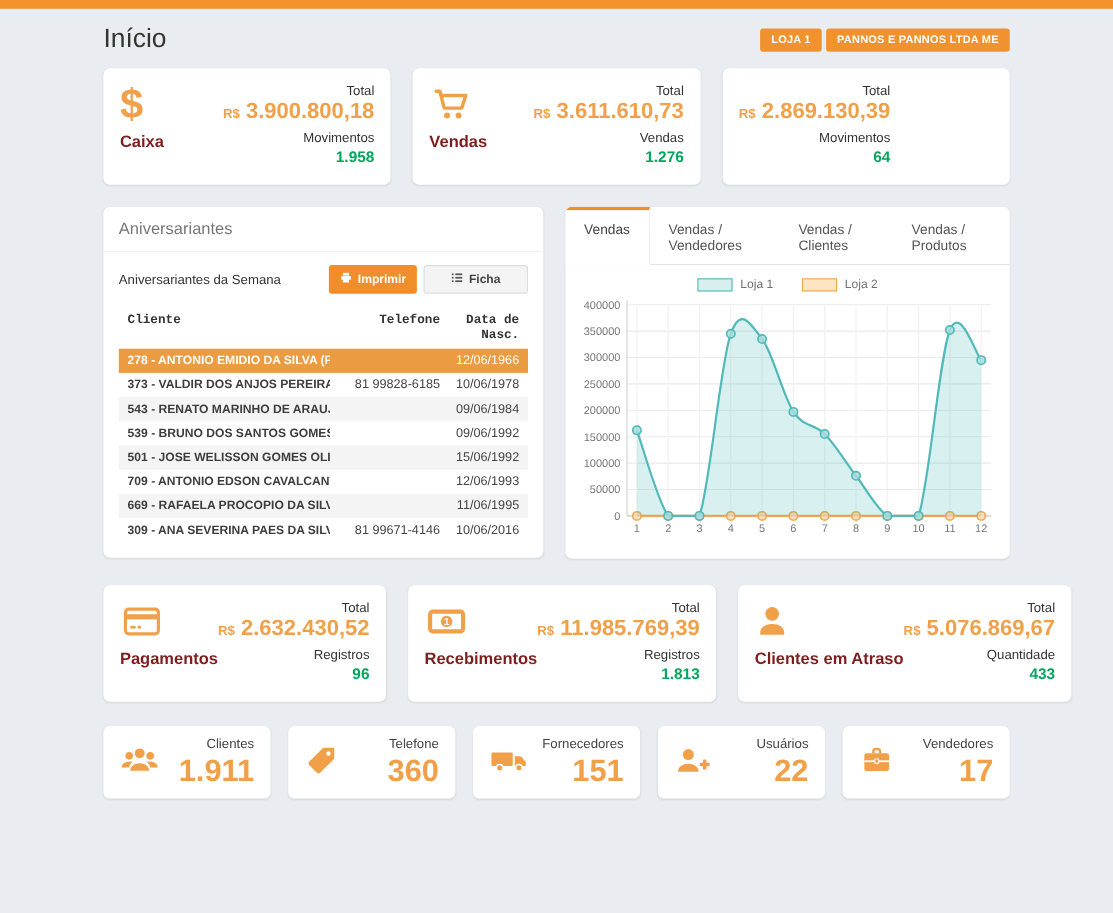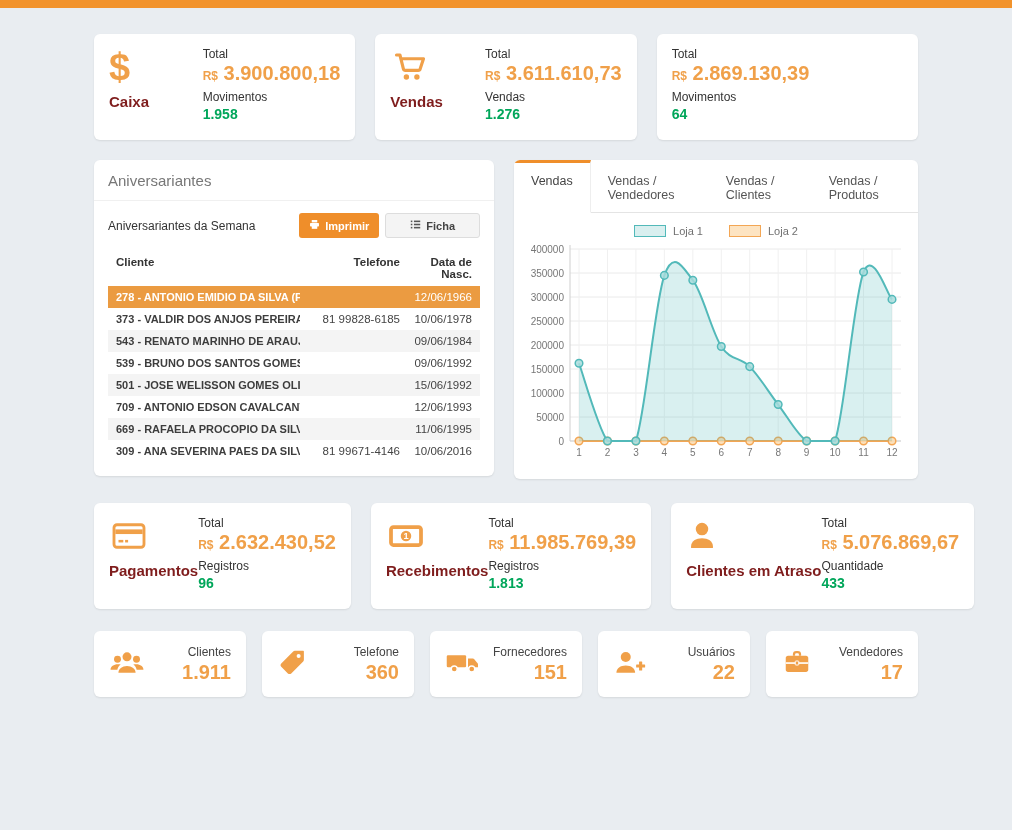--- a/index.html
+++ b/index.html
@@ -15,37 +15,37 @@
   .date-text{font-size:13px;color:#3a3a3a;}
   .month-wrap{font-size:11px;color:#333;display:flex;align-items:center;gap:5px;}
   .month-wrap select{font-size:11px;width:124px;height:19px;border:1px solid #555;background:#fff;font-family:inherit;}
   .cards-row{display:flex;gap:20px;margin-top:12px;}
   .card{background:#fff;border-radius:6px;box-shadow:0 1px 2px rgba(0,0,0,.09);}
   .stat-card{flex:1;height:106px;padding:13px 15px 10px;display:flex;justify-content:space-between;}
   .stat-left{display:flex;flex-direction:column;}
   .stat-icon{color:#f0a049;height:40px;display:flex;align-items:center;}
   .dollar-glyph{font-size:38px;font-weight:800;color:#f0a049;line-height:40px;}
   .stat-label{font-size:15px;font-weight:bold;color:#7f1d1d;margin-top:6px;white-space:nowrap;}
-  .stat-right{text-align:left;}
+  .stat-right{text-align:right;}
   .stat-total-label{font-size:12px;color:#333;}
   .stat-value{color:#f0a049;font-weight:bold;font-size:20px;margin-top:1px;white-space:nowrap;}
   .stat-value .cur{font-size:12px;}
   .stat-sub-label{font-size:12px;color:#333;margin-top:5px;}
   .stat-sub-value{font-size:14px;font-weight:bold;color:#00a65a;margin-top:2px;}
   .middle-row{display:flex;gap:20px;margin-top:20px;align-items:flex-start;}
   .bday-panel{width:400px;}
   .panel-header{padding:12px 14px 11px;font-size:15px;color:#777;border-bottom:1px solid #f0f0f0;}
   .bday-body{padding:12px 14px 14px;}
   .bday-top{display:flex;justify-content:space-between;align-items:center;}
   .bday-subtitle{font-size:12px;color:#333;}
   .bday-buttons{display:flex;gap:6px;}
   .btn-imprimir{background:#ef8e2a;color:#fff;font-size:11px;font-weight:bold;padding:5px 10px;border-radius:3px;border:none;display:flex;gap:5px;align-items:center;cursor:pointer;font-family:inherit;}
   .btn-ficha{background:#f4f4f4;color:#444;font-size:11px;font-weight:bold;padding:5px 24px;border-radius:3px;border:1px solid #ddd;display:flex;gap:5px;align-items:center;cursor:pointer;font-family:inherit;}
   .bday-table{margin-top:12px;font-size:11px;}
-  .bday-hrow{display:flex;font-weight:bold;color:#333;padding:6px 8px;font-size:11.5px;}
+  .bday-hrow{display:flex;font-weight:bold;color:#333;padding:6px 8px;font-size:11.5px;font-family:Liberation Mono, monospace;}
   .col-client{flex:1;min-width:0;}
   .col-phone{width:100px;text-align:right;}
   .col-date{width:72px;text-align:right;}
   .bday-row{display:flex;padding:5px 8px;align-items:center;cursor:pointer;}
   .bday-row .col-client{font-weight:bold;color:#3d3d3d;white-space:nowrap;overflow:hidden;}
   .bday-row .col-phone,.bday-row .col-date{color:#444;font-size:11.5px;}
   .bday-row.striped{background:#f4f4f4;}
   .bday-row.highlight{background:#eb9b41;}
   .bday-row.highlight .col-client,.bday-row.highlight .col-phone,.bday-row.highlight .col-date{color:#fff;}
   .chart-panel{flex:1;overflow:hidden;}
@@ -54,29 +54,36 @@
   .tab.active{border-top:3px solid #ef8e2a;border-right:1px solid #eee;color:#444;background:#fff;margin-bottom:-1px;border-bottom:1px solid #fff;}
   .chart-body{padding:4px 10px 6px;}
   .legend{display:flex;justify-content:center;gap:26px;margin:8px 0 0;}
   .legend-item{display:flex;align-items:center;gap:7px;cursor:pointer;}
   .legend-box{width:32px;height:12px;border:1.5px solid;}
   .legend-label{font-size:11px;color:#707070;}
   .count-card{flex:1;height:66px;padding:10px 15px;display:flex;justify-content:space-between;align-items:center;}
   .count-icon{color:#f0a049;}
   .count-right{text-align:right;}
   .count-label{font-size:12px;color:#444;}
-  .count-value{font-size:20px;font-weight:bold;color:#f0a049;margin-top:2px;}
+  .count-value{font-size:28px;font-weight:bold;color:#f0a049;margin-top:2px;}
 </style>
 </head>
 <body>
 
 <div class="topbar"></div>
 
 <div class="container">
 
+  <div class="header-row">
+    <h1 class="page-title">Início</h1>
+    <div class="header-buttons">
+      <button class="pill-btn">LOJA 1</button>
+      <button class="pill-btn">PANNOS E PANNOS LTDA ME</button>
+    </div>
+  </div>
 
 
   <div class="cards-row">
     <div class="card stat-card">
       <div class="stat-left">
         <div class="stat-icon">
             <span class="dollar-glyph">$</span>
           </div>
         <div class="stat-label">Caixa</div>
       </div>

